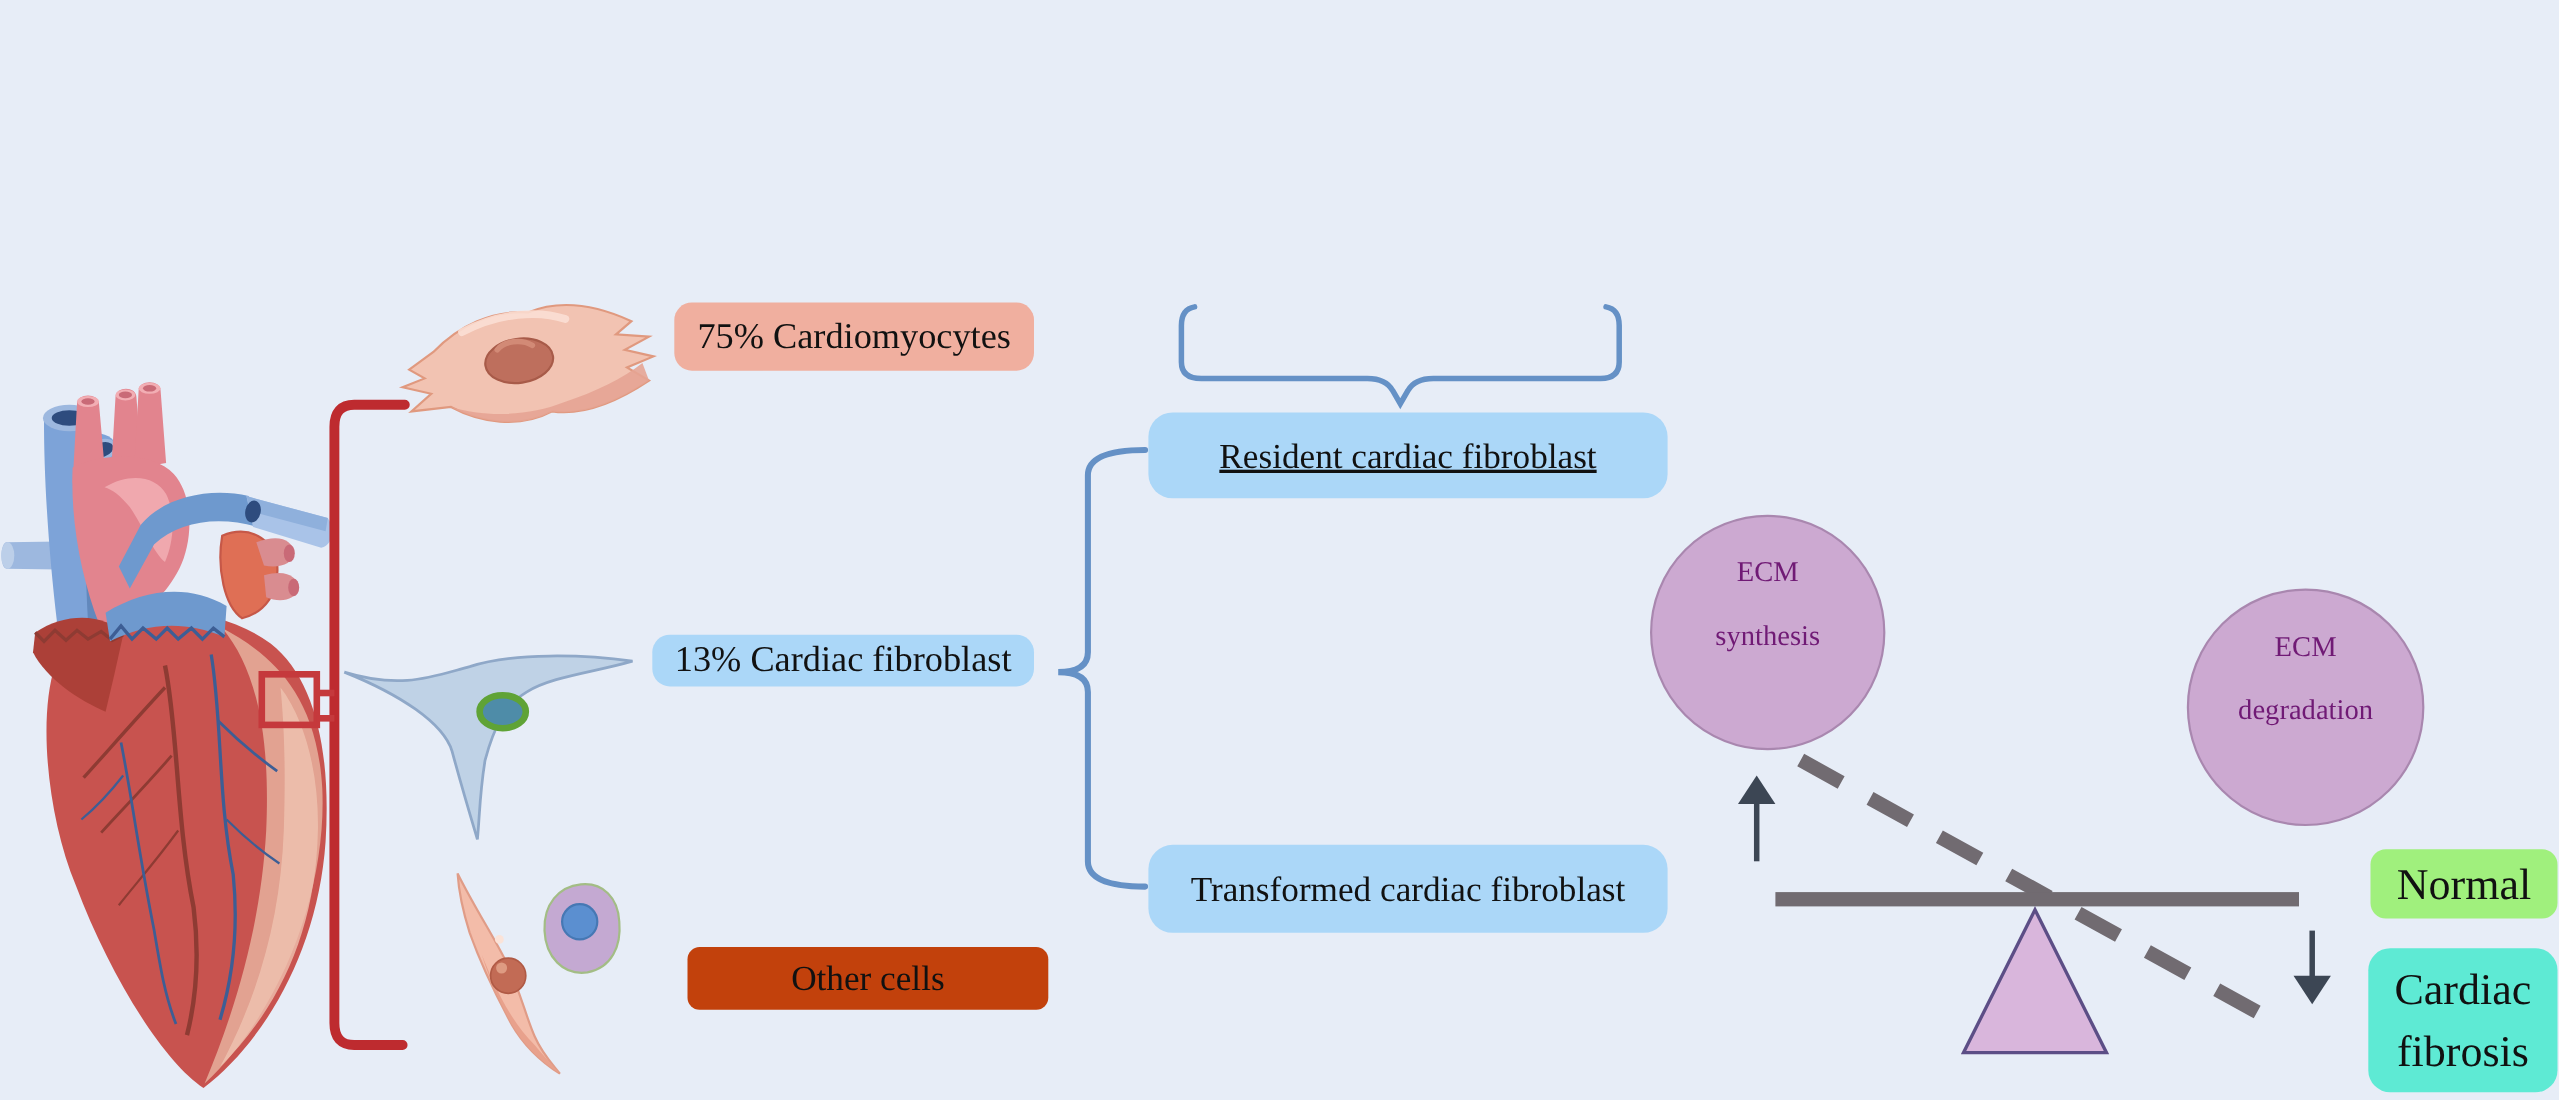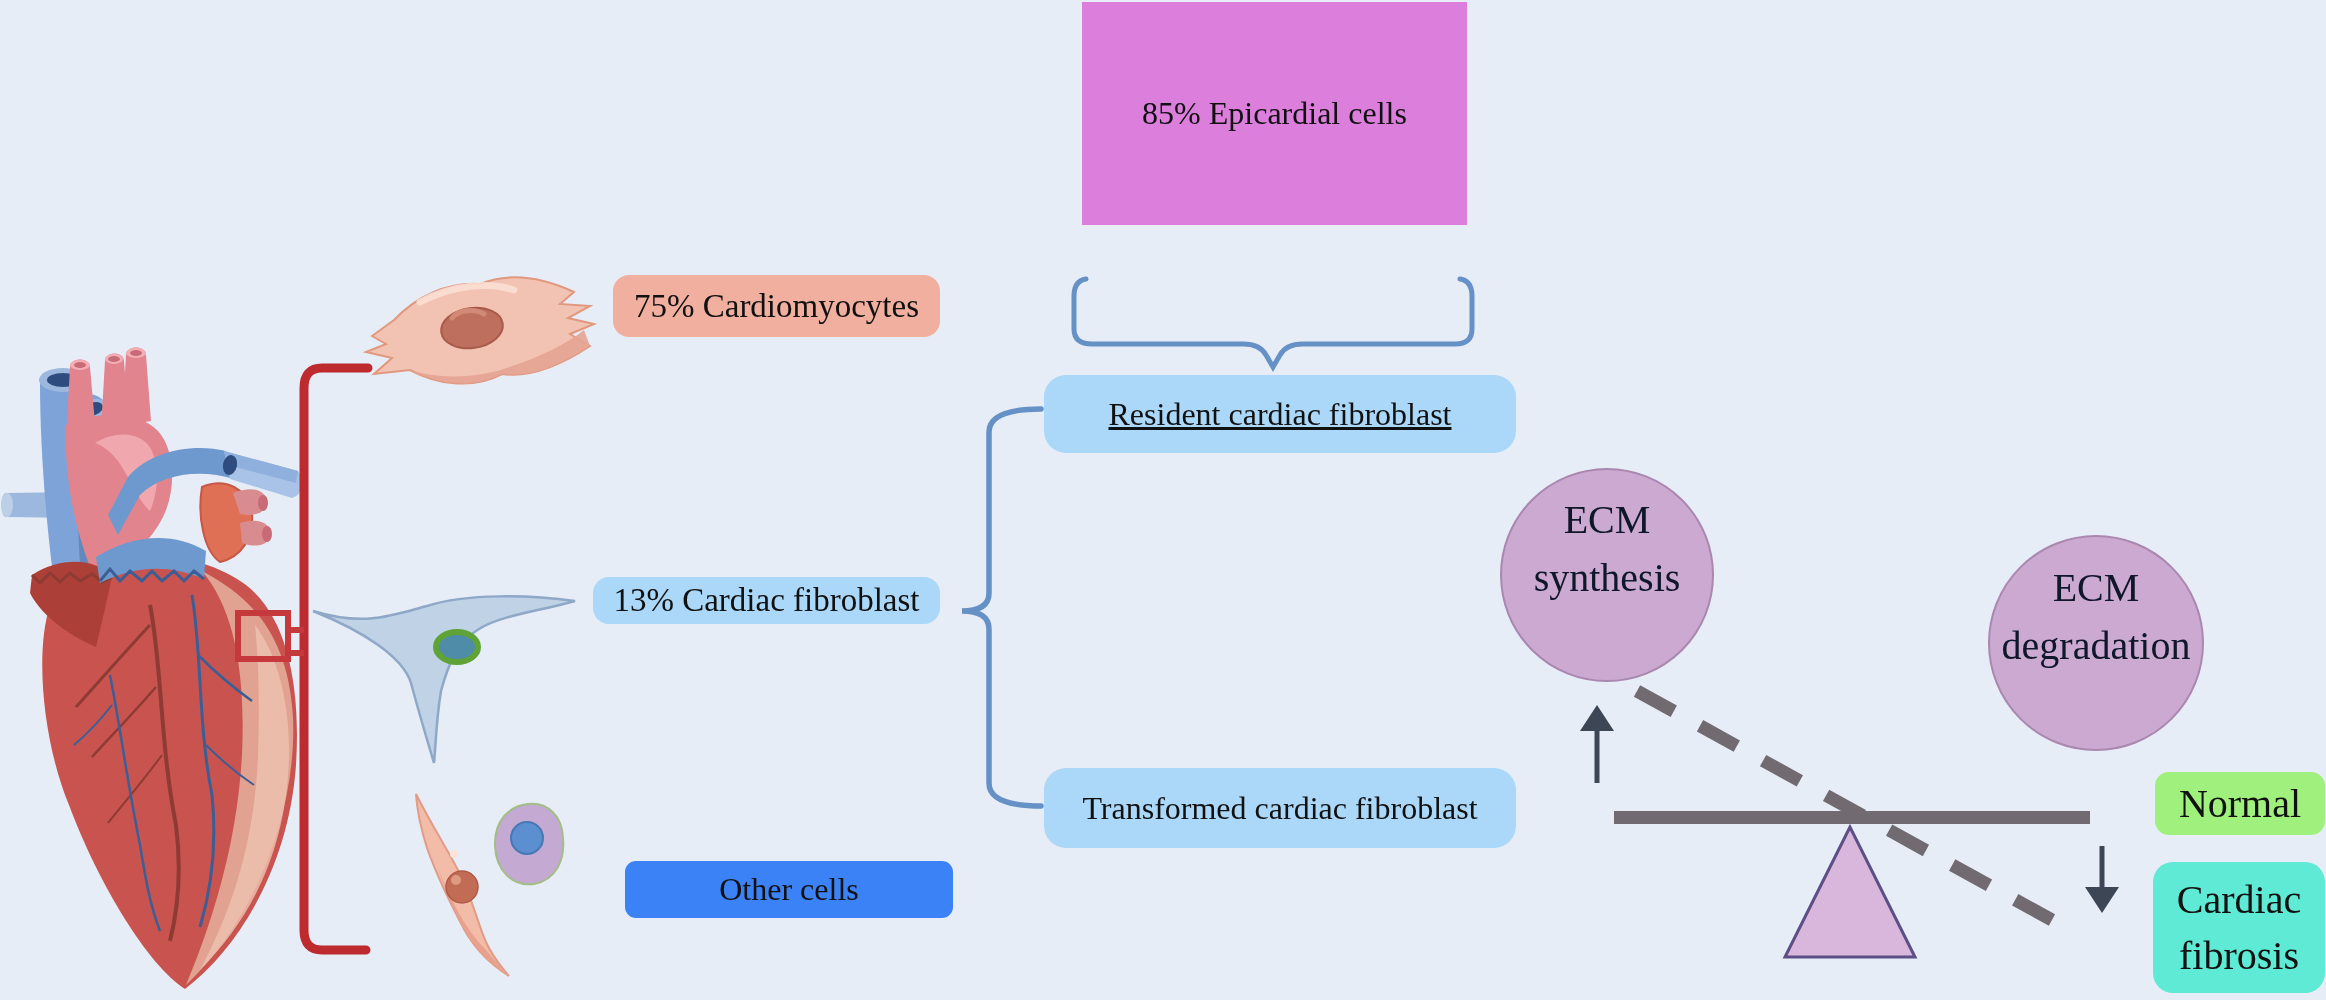--- a/index.html
+++ b/index.html
@@ -14,28 +14,28 @@
     position:absolute;
     display:flex;align-items:center;justify-content:center;
     color:#111;text-align:right;
   }
   .bar{position:absolute;left:1082px;top:2px;width:385px;}
   .bar-seg{display:flex;align-items:center;justify-content:center;font-size:32px;color:#101010;}
   .seg-epicardial{height:223px;background:#DB7EDC;}
   .seg-endothelial{height:42px;background:#F5807A;}
   .box-cardiomyocytes{left:613px;top:275px;width:327px;height:62px;background:#F0AF9F;border-radius:16px;font-size:33px;}
   .box-fibroblast13{left:593px;top:577px;width:347px;height:47px;background:#ABD7F8;border-radius:16px;font-size:33px;}
-  .box-other{left:625px;top:861px;width:328px;height:57px;background:#3b82f6;border-radius:11px;font-size:32px;}
+  .box-other{left:625px;top:861px;width:328px;height:57px;background:#c2410c;border-radius:11px;font-size:32px;}
   .box-resident{left:1044px;top:375px;width:472px;height:78px;background:#ABD7F8;border-radius:22px;font-size:32px;text-decoration:underline;}
   .box-transformed{left:1044px;top:768px;width:472px;height:80px;background:#ABD7F8;border-radius:22px;font-size:32px;}
   .ecm-circle{
     position:absolute;border-radius:50%;
     background:#CCA9D1;border:2px solid #A987AF;
     display:flex;flex-direction:column;align-items:center;justify-content:center;
-    font-size:40px;line-height:58px;color:#0f172a;text-align:center;
+    font-size:26px;line-height:58px;color:#701a75;text-align:center;
   }
   .circle-synthesis{left:1500px;top:468px;width:210px;height:210px;}
   .circle-degradation{left:1988px;top:535px;width:212px;height:212px;}
   .ecm-circle .lines{transform:translateY(-26px);}
   .box-normal{left:2155px;top:772px;width:170px;height:63px;background:#A0F07D;border-radius:14px;font-size:40px;}
   .box-fibrosis{left:2153px;top:862px;width:172px;height:131px;background:#5eead4;border-radius:20px;font-size:40px;line-height:56px;flex-direction:column;}
   .svg-layer{position:absolute;left:0;top:0;}
 </style>
 </head>
 <body>
@@ -155,23 +155,20 @@
       <polygon points="1597,705 1580,731 1614,731" fill="#3C4654"></polygon>
     </g>
 
     <g>
       <line x1="2102" y1="846" x2="2102" y2="888" stroke="#3C4654" stroke-width="5"></line>
       <polygon points="2102,913 2085,887 2119,887" fill="#3C4654"></polygon>
     </g>
   </svg>
 
   <div class="bar">
-    <div class="bar-seg seg-epicardial">
-      <span>85% Epicardial cells</span>
-    </div>
   </div>
 
   <div class="label-box box-cardiomyocytes">
     <span>75% Cardiomyocytes</span>
   </div>
   <div class="label-box box-fibroblast13">
     <span>13% Cardiac fibroblast</span>
   </div>
   <div class="label-box box-other">
     <span>Other cells</span>

